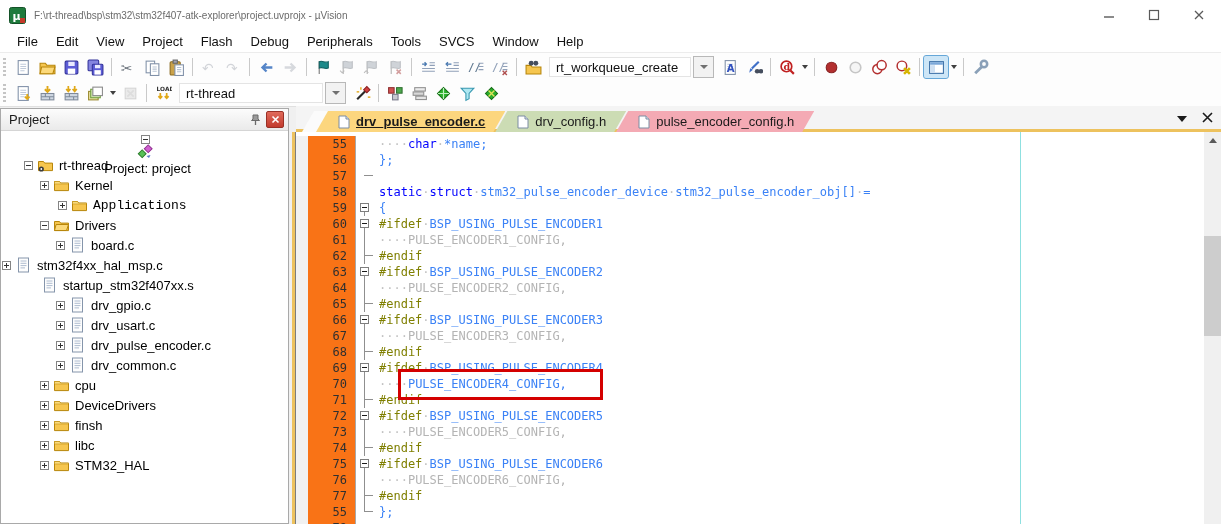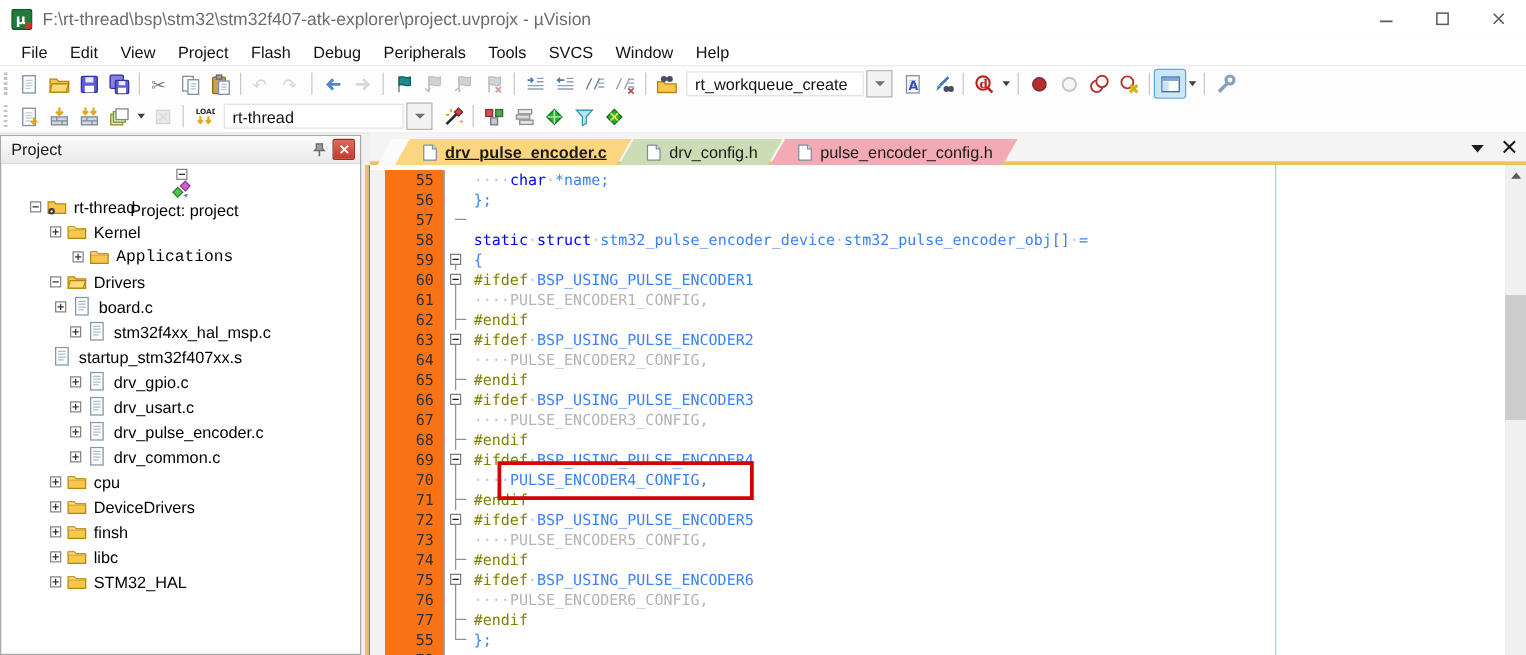--- a/index.html
+++ b/index.html
@@ -1,21 +1,21 @@
 <!DOCTYPE html>
 <html style="--kw: #0000ff; --pp: #7f7f00; --ina: #b4b4b4; --hl: #d40000; --edge: #8fe0e0;"><head>
 <meta charset="utf-8">
 <style>
   html,body{margin:0;padding:0;}
   #app{position:relative;width:1221px;height:524px;background:#f0f0f0;overflow:hidden;
        font-family:"Liberation Sans",sans-serif;font-size:13px;color:#111;}
   
   #titlebar{position:absolute;left:0;top:0;right:0;height:30px;background:#ffffff;display:flex;align-items:center;}
   #appicon{margin-left:9px;width:17px;height:17px;flex:0 0 auto;}
-  #wintitle{margin-left:8px;color:#6b6b6b;font-size:14px;white-space:nowrap;}
+  #wintitle{margin-left:8px;color:#6b6b6b;font-size:10px;white-space:nowrap;}
   #winbtns{margin-left:auto;display:flex;}
   .winbtn{width:45px;height:30px;display:flex;align-items:center;justify-content:center;}
   
   #menubar{position:absolute;left:0;top:30px;right:0;height:22px;background:#ffffff;display:flex;align-items:center;padding-left:8px;}
   .menuitem{padding:2px 9px;color:#111;}
   
   .toolbar{position:absolute;left:0;right:0;background:#fdfdfd;display:flex;align-items:center;}
   #toolbar1{top:52px;height:28px;border-top:1px solid #ececec;}
   #toolbar2{top:80px;height:26px;border-bottom:1px solid #e0e0e0;}
   .grip{width:3px;height:18px;margin:0 5px 0 3px;background:repeating-linear-gradient(to bottom,#c4c4c4 0 2px,transparent 2px 4px);}
@@ -488,31 +488,31 @@
         <div class="trow" style="padding-left: 38px;">
           <span class="texp minus">
             <b></b>
           </span>
           <span class="ticon"><svg width="17" height="16" viewBox="0 0 16 16">
               <path d="M1 4.5h5l1.2 1.6H15v7.5H1z" fill="#f6c64f" stroke="#b8860b"></path>
               <path d="M2.6 7.5H15l-2 6H1z" fill="#fcd97a" stroke="#b8860b"></path>
             </svg></span>
           <span class="tlabel">Drivers</span>
         </div>
-        <div class="trow" style="padding-left: 42px; align-items: center;">
+        <div class="trow" style="padding-left: 54px; align-items: center;">
           <span class="texp plus">
             <b></b>
           </span>
           <span class="ticon"><svg width="17" height="16" viewBox="0 0 16 16">
               <rect x="3" y="1" width="10" height="14" fill="#fdfdfd" stroke="#8595ab"></rect>
               <path d="M5 4h6M5 6.3h6M5 8.6h6M5 10.9h4.5" stroke="#aebcd0"></path>
             </svg></span>
           <span class="tlabel">board.c</span>
         </div>
-        <div class="trow" style="padding-left: 54px;">
+        <div class="trow" style="">
           <span class="texp plus">
             <b></b>
           </span>
           <span class="ticon"><svg width="17" height="16" viewBox="0 0 16 16">
               <rect x="3" y="1" width="10" height="14" fill="#fdfdfd" stroke="#8595ab"></rect>
               <path d="M5 4h6M5 6.3h6M5 8.6h6M5 10.9h4.5" stroke="#aebcd0"></path>
             </svg></span>
           <span class="tlabel">stm32f4xx_hal_msp.c</span>
         </div>
         <div class="trow" style="padding-left: 26px;">

